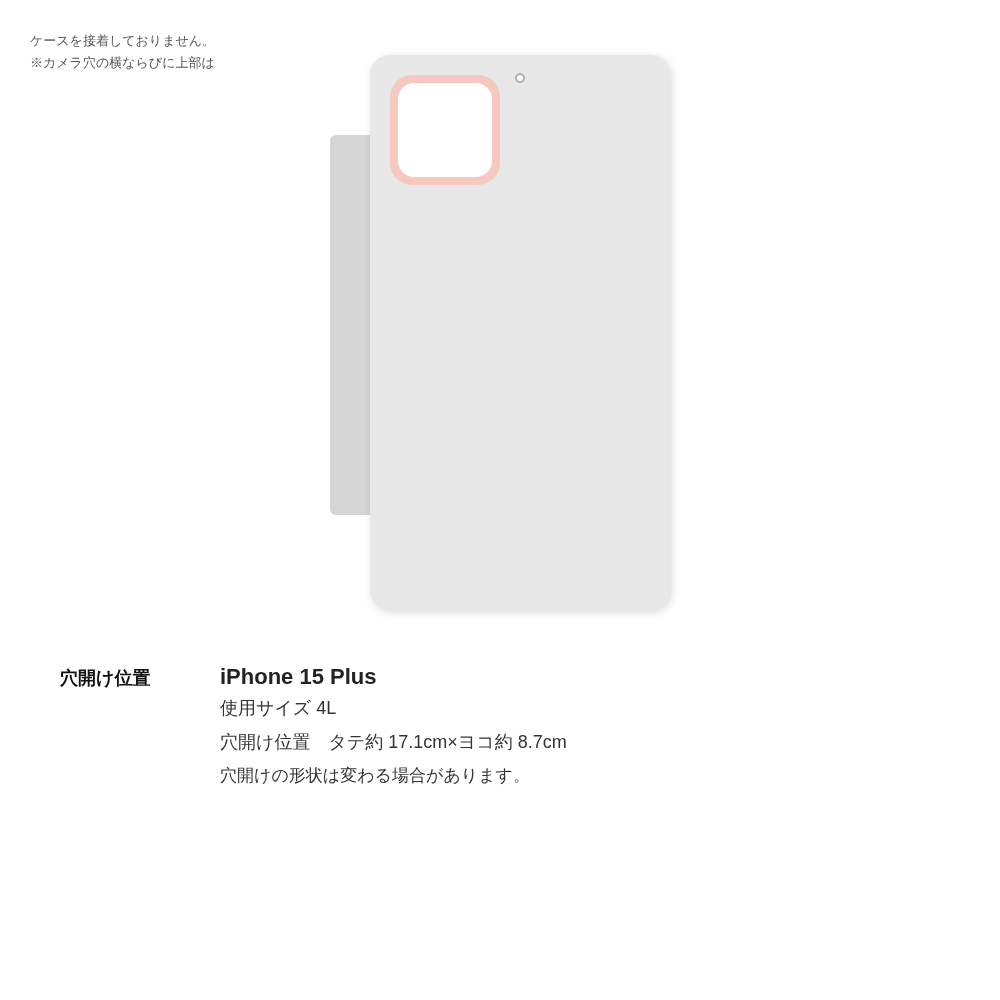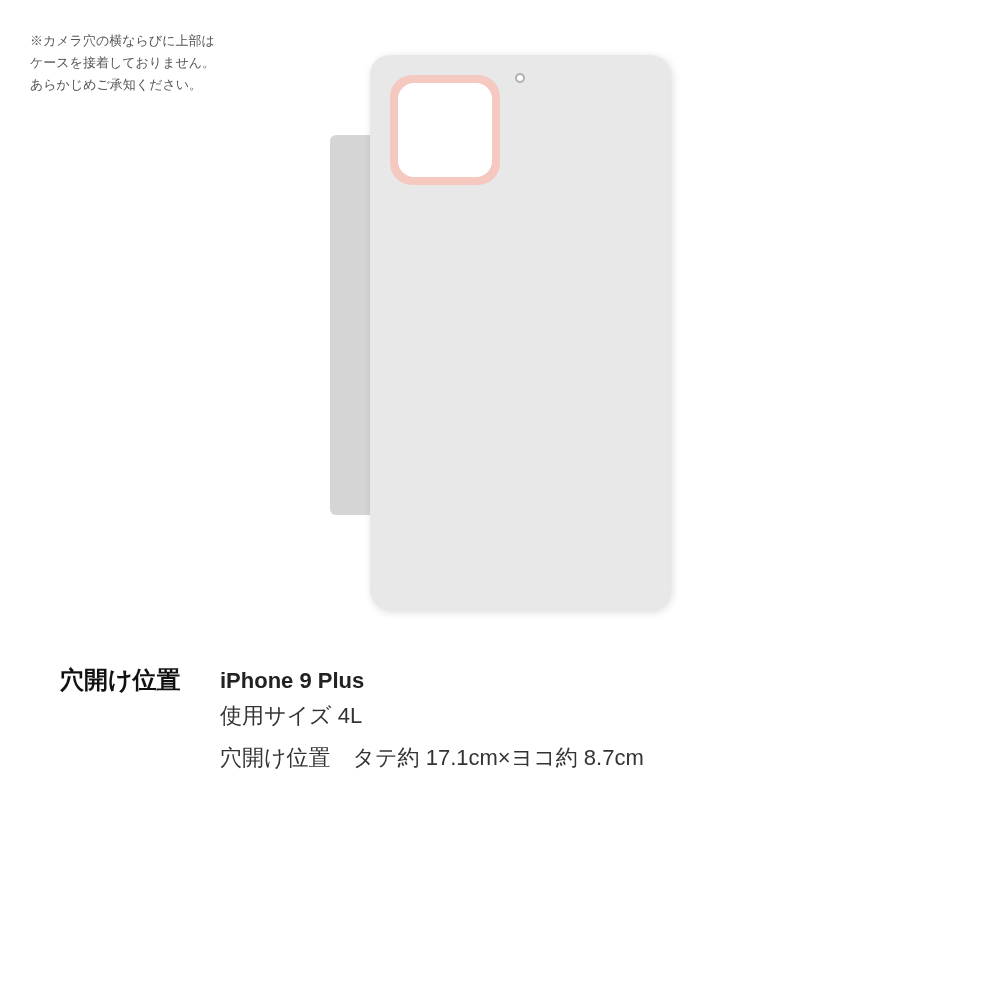--- a/index.html
+++ b/index.html
@@ -136,50 +136,49 @@
       gap: 2px;
     }
 
     .info-value-main {
       font-size: 22px;
       font-weight: bold;
       color: #222222;
     }
 
     .info-value-line {
-      font-size: 22px;
+      font-size: 18px;
       color: #333333;
       line-height: 1.8;
     }
 
     .info-value-line-normal {
       font-size: 17px;
       color: #333333;
       line-height: 1.8;
     }
 
     
     .hole-position-label {
-      font-size: 24px;
+      font-size: 18px;
       font-weight: bold;
       color: #111111;
       min-width: 160px;
     }
   </style>
 </head>
 <body>
 
 <div class="page-container">
 
   <div class="case-illustration">
 
     <div class="note-text">
+      <div>ケースを接着しておりません。</div>
       <div>※カメラ穴の横ならびに上部は</div>
-      <div>ケースを接着しておりません。</div>
-      <div>あらかじめご承知ください。</div>
     </div>
 
     <div class="case-body">
 
       <div class="case-spine"></div>
 
       <div class="case-main-panel">
 
         <div class="camera-cutout">
           <div class="camera-cutout-inner"></div>
@@ -191,21 +190,22 @@
 
     </div>
 
   </div>
 
   <div class="info-section">
 
     <div class="info-row">
       <div class="hole-position-label">穴開け位置</div>
       <div class="info-value-block">
-        <div class="info-value-main">iPhone 9 Plus</div>
+        <div class="info-value-main">iPhone 15 Plus</div>
         <div class="info-value-line">使用サイズ 4L</div>
         <div class="info-value-line">穴開け位置　タテ約 17.1cm×ヨコ約 8.7cm</div>
+        <div class="info-value-line-normal">穴開けの形状は変わる場合があります。</div>
       </div>
     </div>
 
   </div>
 
 </div>
 
 </body></html>

